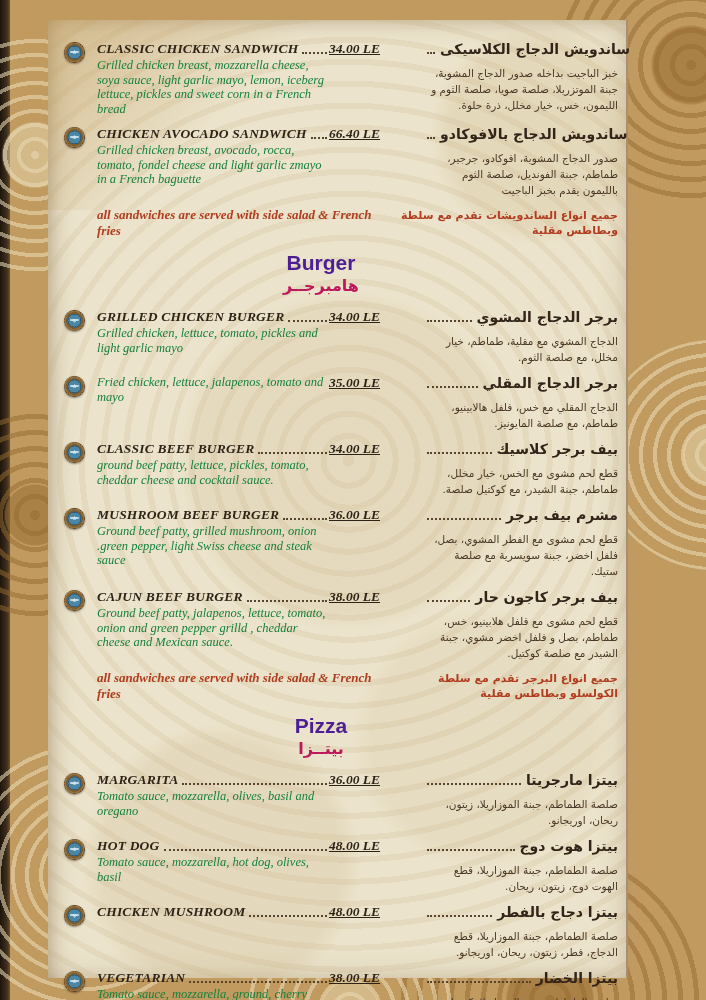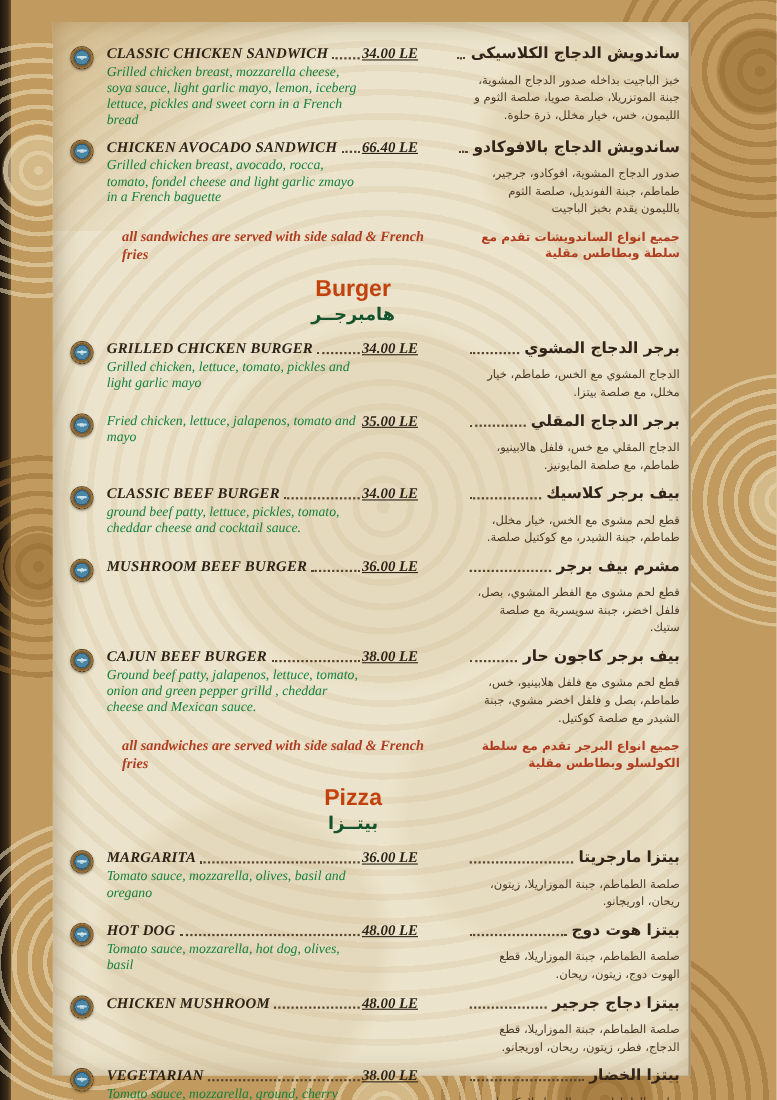--- a/index.html
+++ b/index.html
@@ -51,32 +51,32 @@
      box-shadow:0 1px 2px rgba(40,25,10,0.5);}
   .medal::after{content:"";position:absolute;left:6px;right:6px;top:9px;height:2px;border-radius:1px;
      background:rgba(215,232,238,0.85);}
   .en-col{width:232px;flex:0 0 232px;}
   .en-line{display:flex;align-items:flex-end;}
   .item-name{font:italic 700 13.5px/17px "Liberation Serif",serif;color:#2e2317;white-space:nowrap;letter-spacing:.2px;}
   .lead{flex:1;border-bottom:2px dotted #57442e;margin:0 2px 3px 4px;min-width:8px;}
   .item-desc{font:italic 400 12.5px/14.5px "Liberation Serif",serif;color:#15803d;margin-top:1px;}
   .price-col{width:64px;flex:0 0 64px;font:italic 700 13.5px/17px "Liberation Serif",serif;color:#2e2317;white-space:nowrap;text-decoration:underline;}
   .ar-col{flex:1;padding-left:34px;min-width:0;}
-  .ar-line{display:flex;align-items:flex-end;justify-content:flex-end;}
+  .ar-line{display:flex;align-items:flex-end;}
   .lead-ar{flex:1;border-bottom:2px dotted #57442e;margin:0 5px 4px 0;min-width:8px;}
   .ar-name{font:700 14px/18px "DejaVu Sans",sans-serif;color:#33241a;white-space:nowrap;direction:rtl;}
   .ar-desc{font:400 10.5px/16px "DejaVu Sans",sans-serif;color:#4a3826;direction:rtl;text-align:right;margin-top:7px;}
 
   
   .note{display:flex;align-items:baseline;margin:2px 0 12px;}
-  .note-en{margin-left:47px;width:300px;flex:0 0 300px;font:italic 700 13px/16px "Liberation Serif",serif;color:#b03d1f;}
+  .note-en{margin-left:33px;width:300px;flex:0 0 300px;font:italic 700 13px/16px "Liberation Serif",serif;color:#b03d1f;}
   .note-ar{flex:1;text-align:right;font:700 11px/15px "DejaVu Sans",sans-serif;color:#b03d1f;direction:rtl;}
   .sec{text-align:center;margin:10px 40px 12px 0;}
-  .sec-en{font:700 21px/24px "Liberation Sans",sans-serif;color:#c2410c;}
-  .sec-ar{font:700 16px/20px "DejaVu Sans",sans-serif;color:#14532d;margin-top:1px;direction:rtl;}
+  .sec-en{font:700 21px/24px "Liberation Sans",sans-serif;color:#4c1d95;}
+  .sec-ar{font:700 16px/20px "DejaVu Sans",sans-serif;color:#be185d;margin-top:1px;direction:rtl;}
 </style>
 </head>
 <body>
 
 <div class="board">
   <div class="spine"></div>
   <div class="mandala m1 rings-dark"></div>
   <div class="mandala m2 rings-light"></div>
   <div class="mandala m3 rings-light"></div>
   <div class="mandala m4 rings-dark"></div>
@@ -145,21 +145,21 @@
               <span class="lead"></span>
             </div>
             <div class="item-desc">Grilled chicken, lettuce, tomato, pickles and light garlic mayo</div>
           </div>
           <div class="price-col">34.00 LE</div>
           <div class="ar-col">
             <div class="ar-line">
               <span class="lead-ar"></span>
               <span class="ar-name">برجر الدجاج المشوي</span>
             </div>
-            <div class="ar-desc">الدجاج المشوي مع الخس، طماطم، خيار مخلل، مع صلصة بيتزا.</div>
+            <div class="ar-desc">الدجاج المشوي مع مقلية، طماطم، خيار مخلل، مع صلصة الثوم.</div>
           </div>
         </div>
         <div class="row">
           <div class="bullet-col">
             <div class="medal"></div>
           </div>
           <div class="en-col">
             <div class="item-desc">Fried chicken, lettuce, jalapenos, tomato and mayo</div>
           </div>
           <div class="price-col">35.00 LE</div>
@@ -193,20 +193,21 @@
         </div>
         <div class="row">
           <div class="bullet-col">
             <div class="medal"></div>
           </div>
           <div class="en-col">
             <div class="en-line">
               <span class="item-name">MUSHROOM BEEF BURGER</span>
               <span class="lead"></span>
             </div>
+            <div class="item-desc">Ground beef patty, grilled mushroom, onion .green pepper, light Swiss cheese and steak sauce</div>
           </div>
           <div class="price-col">36.00 LE</div>
           <div class="ar-col">
             <div class="ar-line">
               <span class="lead-ar"></span>
               <span class="ar-name">مشرم بيف برجر</span>
             </div>
             <div class="ar-desc">قطع لحم مشوى مع الفطر المشوي، بصل، فلفل اخضر، جبنة سويسرية مع صلصة ستيك.</div>
           </div>
         </div>
@@ -285,21 +286,21 @@
           <div class="en-col">
             <div class="en-line">
               <span class="item-name">CHICKEN MUSHROOM</span>
               <span class="lead"></span>
             </div>
           </div>
           <div class="price-col">48.00 LE</div>
           <div class="ar-col">
             <div class="ar-line">
               <span class="lead-ar"></span>
-              <span class="ar-name">بيتزا دجاج جرجير</span>
+              <span class="ar-name">بيتزا دجاج بالفطر</span>
             </div>
             <div class="ar-desc">صلصة الطماطم، جبنة الموزاريلا، قطع الدجاج، فطر، زيتون، ريحان، اوريجانو.</div>
           </div>
         </div>
         <div class="row">
           <div class="bullet-col">
             <div class="medal"></div>
           </div>
           <div class="en-col">
             <div class="en-line">

